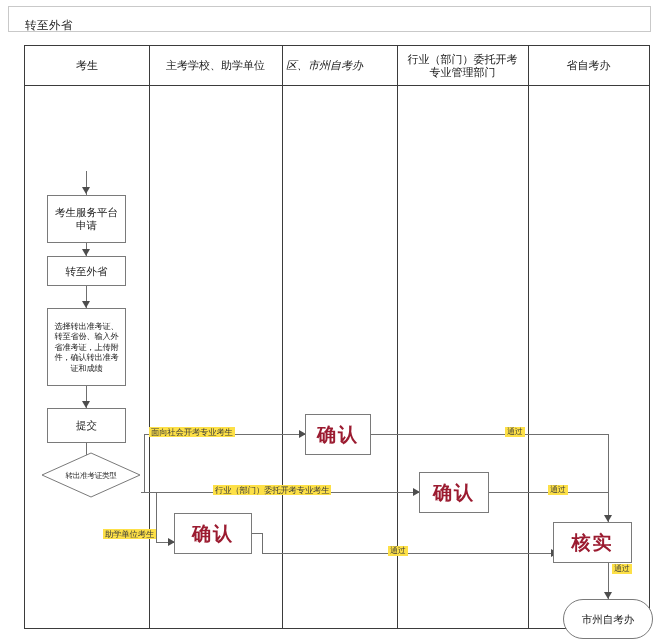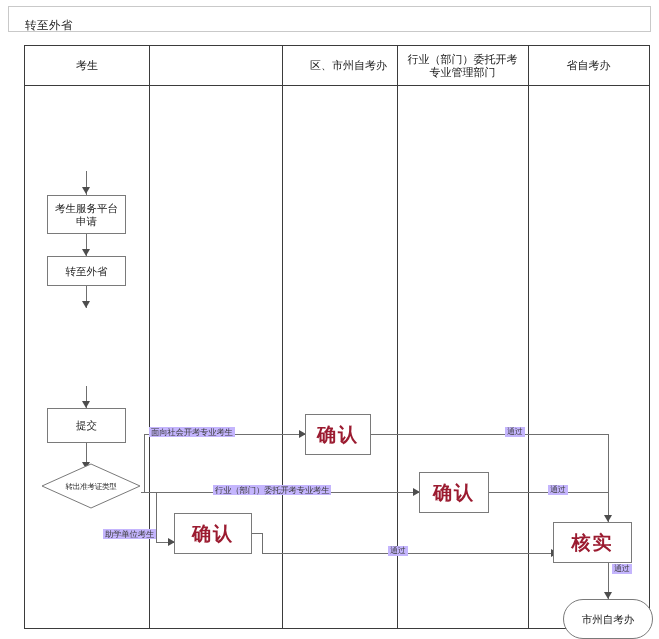--- a/index.html
+++ b/index.html
@@ -50,21 +50,21 @@
   }
   
   .hline{position:absolute;height:0;border-top:1px solid #6f6f6f;}
   .vln{position:absolute;width:0;border-left:1px solid #6f6f6f;}
   .arr-d{position:absolute;width:0;height:0;border-left:4px solid transparent;
          border-right:4px solid transparent;border-top:7px solid #4d4d4d;}
   .arr-r{position:absolute;width:0;height:0;border-top:4px solid transparent;
          border-bottom:4px solid transparent;border-left:7px solid #4d4d4d;}
   .elabel{
     position:absolute;font-size:8.4px;line-height:10px;color:#3a3a3a;
-    background:#c4b5fd;padding:0 2px;white-space:nowrap;letter-spacing:-0.2px;text-align:right;
+    background:#fde047;padding:0 2px;white-space:nowrap;letter-spacing:-0.2px;text-align:right;
   }
   .elabel.sm{font-size:8px;}
 </style>
 </head>
 <body>
 
 <div id="title-bar">
   <div id="title-text">转至外省</div>
 </div>
 
@@ -73,21 +73,24 @@
   <div id="hdr-rule"></div>
 
   <div class="vline" style="left:124px;"></div>
   <div class="vline" style="left:257px;"></div>
   <div class="vline" style="left:372px;"></div>
   <div class="vline" style="left:503px;"></div>
 
   <div class="lane-head" style="left:0px;   width:124px;">
     <span>考生</span>
   </div>
-  <div class="lane-head" style="left:266px; width:115px;">
+  <div class="lane-head" style="left:124px; width:133px;">
+    <span>主考学校、助学单位</span>
+  </div>
+  <div class="lane-head" style="left:242px; width:115px;font-style:italic;">
     <span>区、市州自考办</span>
   </div>
   <div class="lane-head" style="left:372px; width:131px;white-space:pre-line;">
     <span>行业（部门）委托开考
 专业管理部门</span>
   </div>
   <div class="lane-head" style="left:503px; width:121px;">
     <span>省自考办</span>
   </div>
 
@@ -135,35 +138,38 @@
 
   <div class="elabel" style="left:124px; top:381px;">面向社会开考专业考生</div>
   <div class="elabel" style="left:188px; top:439px;">行业（部门）委托开考专业考生</div>
   <div class="elabel" style="left:78px;  top:483px;">助学单位考生</div>
   <div class="elabel sm" style="left:480px; top:381px;">通过</div>
   <div class="elabel sm" style="left:523px; top:439px;">通过</div>
   <div class="elabel sm" style="left:363px; top:500px;">通过</div>
   <div class="elabel sm" style="left:587px; top:518px;">通过</div>
 
 
-  <div class="node small" style="left:22px; top:149px; width:79px; height:39px;white-space:pre-line;">
+  <div class="node small" style="left:22px; top:149px; width:79px; height:48px;white-space:pre-line;">
     <span class="cap">考生服务平台
 申请</span>
   </div>
 
   <div class="node small" style="left:22px; top:210px; width:79px; height:30px;">
     <span class="cap">转至外省</span>
   </div>
 
+  <div class="node tiny" style="left:22px; top:262px; width:79px; height:78px;">
+    <span class="cap">选择转出准考证、转至省份、输入外省准考证，上传附件，确认转出准考证和成绩</span>
+  </div>
 
   <div class="node small" style="left:22px; top:362px; width:79px; height:35px;">
     <span class="cap">提交</span>
   </div>
 
-  <div class="diamond-wrap" style="left:16px; top:417px; width:100px; height:46px;">
+  <div class="diamond-wrap" style="left:16px; top:406px; width:100px; height:46px;">
     <svg width="100" height="46" viewBox="0 0 100 46">
       <polygon points="50,1 99,23 50,45 1,23" fill="#ffffff" stroke="#7a7a7a" stroke-width="1"></polygon>
     </svg>
     <div class="diamond-cap">转出准考证类型</div>
   </div>
 
   <div class="node redbig" style="left:280px; top:368px; width:66px; height:41px;">
     <span class="cap">确认</span>
   </div>
 

